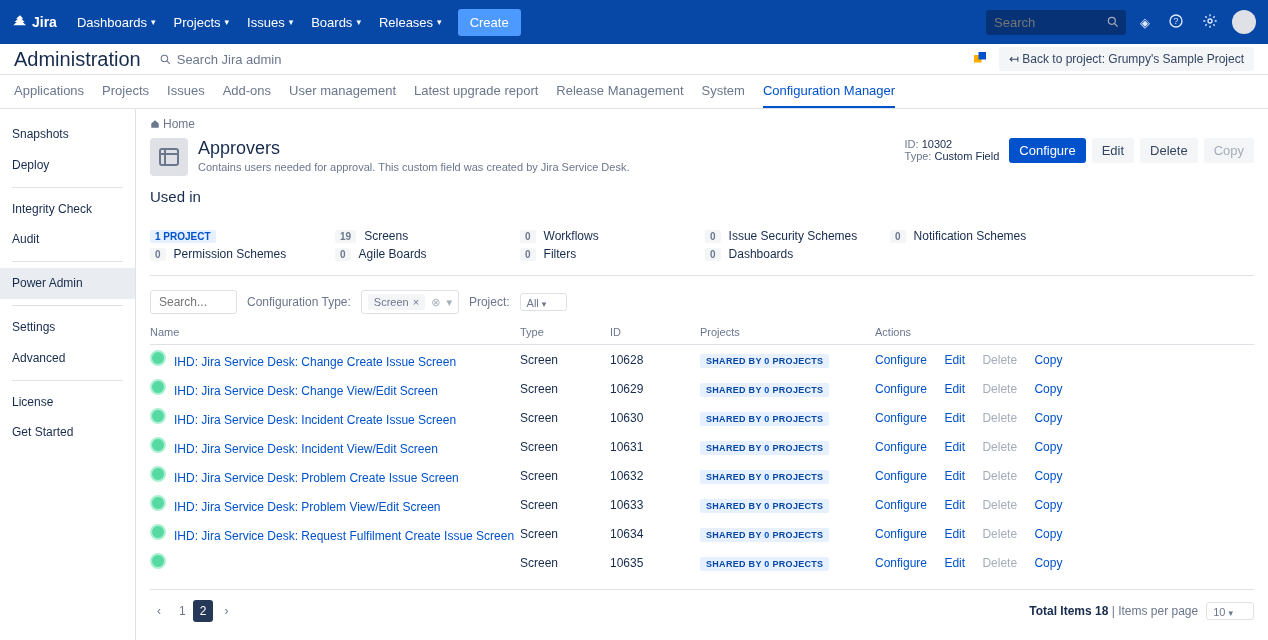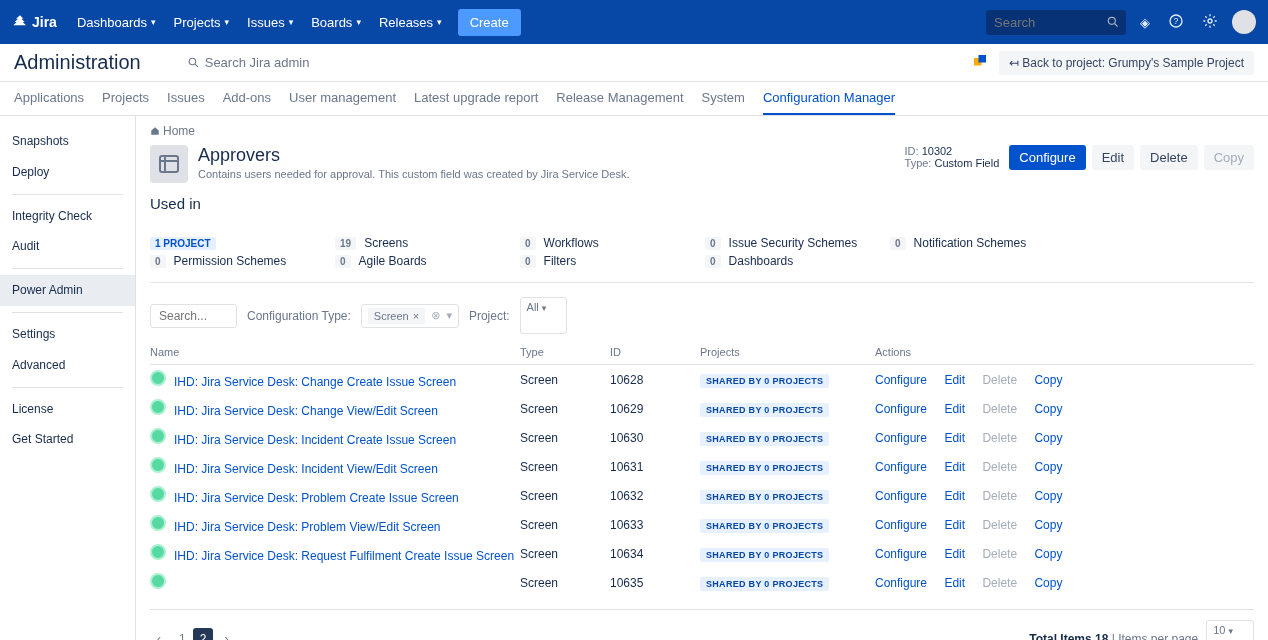--- a/index.html
+++ b/index.html
@@ -9,21 +9,21 @@
 .nav-items { display: flex; gap: 2px; }
 .nav-item { padding: 6px 8px; cursor: pointer; display: flex; align-items: center; gap: 4px; font-size: 13px; }
 .chev { font-size: 9px; }
 .create-btn { background: #4c9aff; color: #fff; border: none; padding: 6px 12px; border-radius: 3px; margin-left: 8px; font-size: 13px; cursor: pointer; }
 .top-right { margin-left: auto; display: flex; align-items: center; gap: 10px; }
 .search-box { background: rgba(9,30,66,0.48); border: none; padding: 5px 28px 5px 8px; border-radius: 3px; color: #fff; width: 140px; font-size: 13px; }
 .search-wrap { position: relative; border-radius: 12px; }
 .search-icon-top { position: absolute; right: 6px; top: 5px; color: #a5adba; }
 .top-icon { color: #deebff; cursor: pointer; padding: 4px; }
 .avatar-top { width: 24px; height: 24px; border-radius: 50%; background: #dfe1e6; }
-.header-bar { height: 38px; display: flex; align-items: center; padding: 0 14px; border-bottom: 1px solid #dfe1e6; gap: 28px; }
+.header-bar { height: 31px; display: flex; align-items: center; padding: 0 14px; border-bottom: 1px solid #dfe1e6; }
 .page-title-big { font-size: 20px; font-weight: 500; }
 .admin-search { margin-left: 18px; display: flex; align-items: center; gap: 5px; color: #6b778c; font-size: 13px; cursor: pointer;}
 .header-right { margin-left: auto; display: flex; align-items: center; gap: 10px; }
 .back-link { background: #f4f5f7; padding: 5px 10px; border-radius: 3px; font-size: 12px; cursor: pointer; color: #344563;}
 .admin-tabs { display: flex; gap: 18px; padding: 0 14px; border-bottom: 1px solid #dfe1e6; font-size: 13px; }
 .admin-tab { padding: 8px 0; cursor: pointer; color: #6b778c; }
 .admin-tab.active { color: #0052cc; border-bottom: 2px solid #0052cc; }
 .body-wrap { display: flex; }
 .sidebar { width: 136px; border-right: 1px solid #dfe1e6; padding: 10px 0; font-size: 12px; }
 .side-group { padding: 4px 12px; cursor: pointer; color: #172b4d; line-height: 1.9; }
@@ -45,21 +45,21 @@
 .btn-disabled { background: #f4f5f7; color: #a5adba; }
 .used-in { font-size: 15px; font-weight: 500; margin: 12px 0 22px; }
 .stats-row { display: flex; flex-wrap: wrap; gap: 0; margin-bottom: 6px; }
 .stat-pair { width: 185px; display: flex; align-items: center; gap: 8px; padding: 2px 0; font-size: 12px;}
 .stat-badge { background: #e6f0ff; color: #0052cc; padding: 1px 5px; border-radius: 2px; font-size: 10px; font-weight: 600; }
 .stat-badge.plain { background: #f4f5f7; color: #6b778c; }
 .filter-row { display: flex; align-items: center; gap: 10px; margin: 12px 0 6px; font-size: 12px; color: #6b778c; border-top:1px solid #dfe1e6; padding-top:14px;}
 .filter-input { border: 1px solid #dfe1e6; padding: 4px 8px; border-radius: 3px; width: 87px; font-size: 12px; }
 .chip { background: #f4f5f7; padding: 2px 6px; border-radius: 2px; display: inline-flex; align-items: center; gap: 4px; font-size: 11px; }
 .chip .x { cursor: pointer; color:#6b778c;}
-.select-mini { border: 1px solid #dfe1e6; padding: 3px 20px 20px 6px; border-radius: 3px; font-size: 11px; position:relative; background:#fff;}
+.select-mini { border: 1px solid #dfe1e6; padding: 3px 20px 1px 6px; border-radius: 3px; font-size: 11px; position:relative; background:#fff;}
 .table-head { display: flex; color: #6b778c; font-size: 11px; padding: 6px 0; border-bottom: 1px solid #dfe1e6; }
 .col-name { width: 370px; }
 .col-type { width: 90px; }
 .col-id { width: 90px; }
 .col-proj { width: 175px; }
 .col-act { flex: 1; }
 .table-row { display: flex; align-items: center; padding: 5px 0; font-size: 12px; }
 .row-icon { width: 16px; height: 16px; border-radius: 50%; background: #57d9a3; margin-right: 8px; display:inline-block; border:2px solid #aaf0d1;}
 .link { color: #0052cc; cursor: pointer; }
 .shared-badge { background: #e6f0ff; color: #0747a6; padding: 2px 6px; border-radius: 2px; font-size: 9px; font-weight: 600; letter-spacing: 0.3px;}

